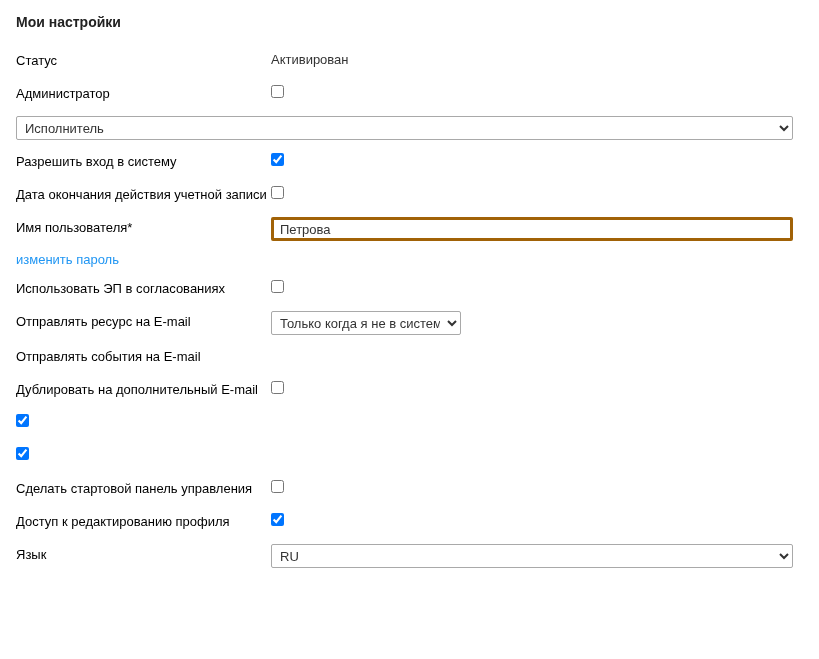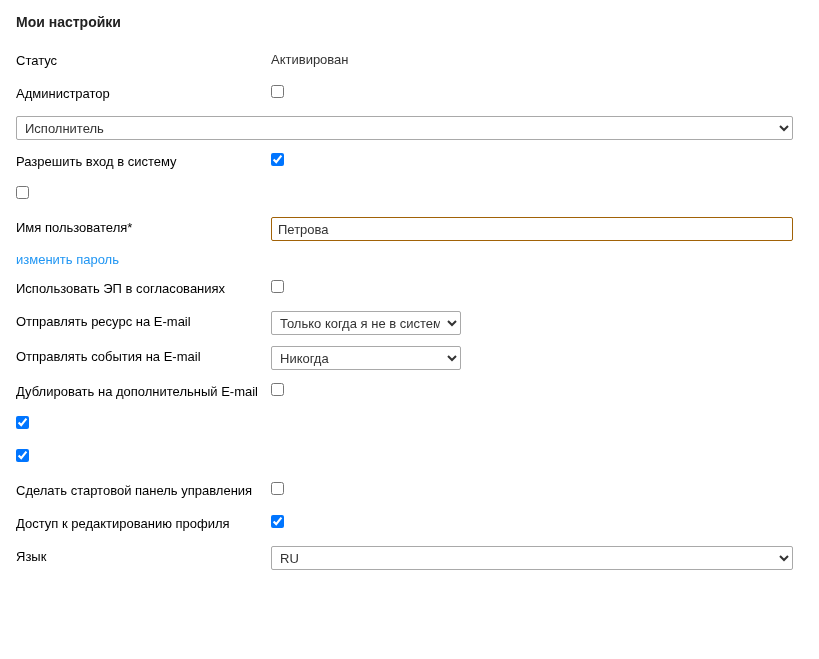--- a/index.html
+++ b/index.html
@@ -41,21 +41,21 @@
     }
     input[type="checkbox"] {
       width: 13px;
       height: 13px;
       margin-top: 2px;
     }
     input[type="text"] {
       width: 100%;
       font-size: 13px;
       padding: 3px 6px;
-      border: 1px solid #a16207;
+      border: 3px solid #a16207;
       border-radius: 2px;
       height: 24px;
       color: #333;
     }
     select {
       font-size: 13px;
       padding: 2px 4px;
       border: 1px solid #a9a9a9;
       border-radius: 2px;
       background: #fff;
@@ -105,20 +105,21 @@
 </div>
 
 <div class="form-row">
   <div class="form-label">Разрешить вход в систему</div>
   <div class="form-control">
     <input type="checkbox" checked="" style="">
   </div>
 </div>
 
 <div class="form-row">
+  <div class="form-label">Дата окончания действия учетной записи</div>
   <div class="form-control">
     <input type="checkbox" style="">
   </div>
 </div>
 
 <div class="form-row">
   <div class="form-label">Имя пользователя*</div>
   <div class="form-control">
     <input type="text" value="Петрова" style="">
   </div>
@@ -139,25 +140,20 @@
   <div class="form-label">Отправлять ресурс на E-mail</div>
   <div class="form-control">
     <select class="medium">
       <option>Только когда я не в системе</option>
     </select>
   </div>
 </div>
 
 <div class="form-row">
   <div class="form-label">Отправлять события на E-mail</div>
-  <div class="form-control">
-    <select class="medium">
-      <option>Никогда</option>
-    </select>
-  </div>
 </div>
 
 <div class="form-row">
   <div class="form-label">Дублировать на дополнительный E-mail</div>
   <div class="form-control">
     <input type="checkbox" style="">
   </div>
 </div>
 
 <div class="form-row">

